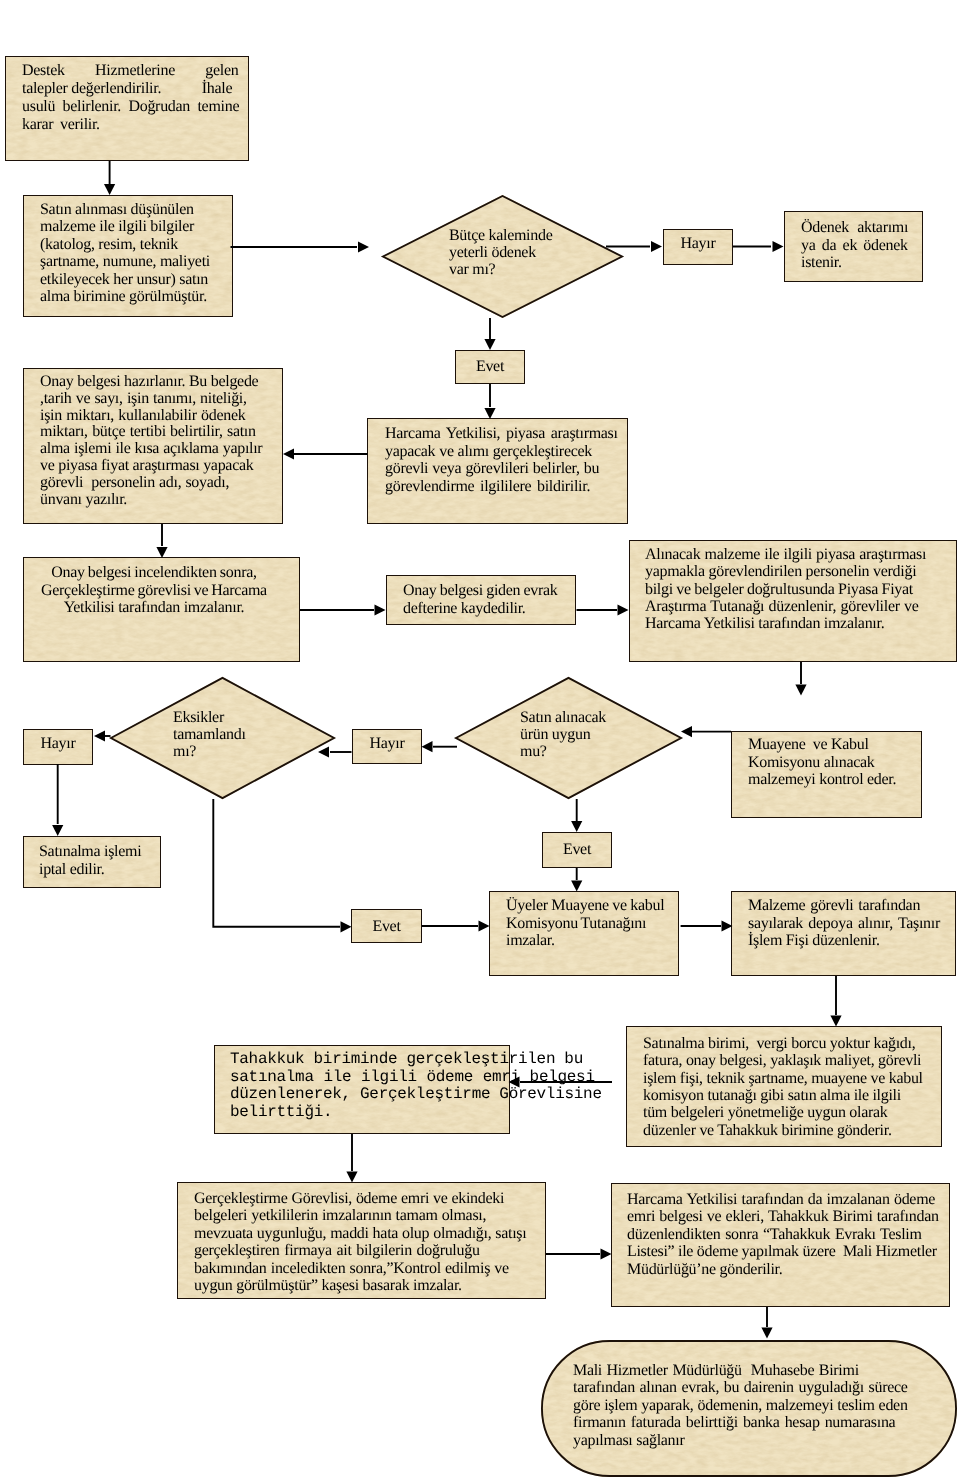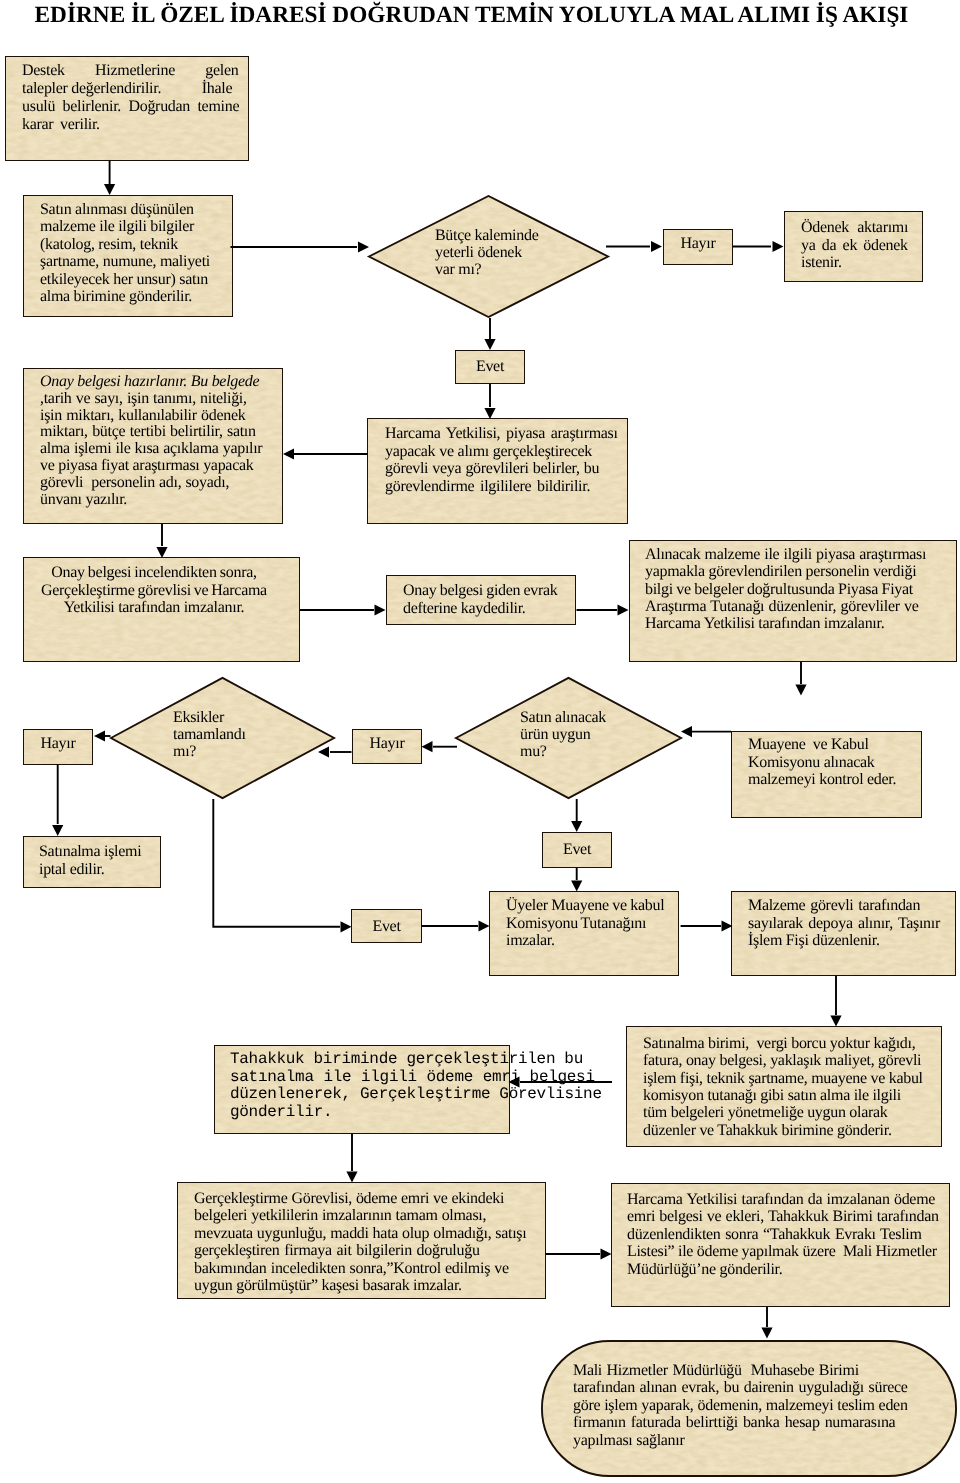--- a/index.html
+++ b/index.html
@@ -30,38 +30,38 @@
 .node .shp path{fill:none;stroke:#1c1109;stroke-width:1.9;}
 .node.diamond,.node.term{border:none;background:none;}
 
 .n1{left:5px;top:56px;width:244px;height:105px;}
 .n1 .ln:nth-child(1){word-spacing:26.7px;}
 .n1 .ln:nth-child(3){word-spacing:3.71px;}
 .n1 .ln:nth-child(4){word-spacing:2.92px;}
 .n1 .tx{font-size:16px;line-height:17.95px;top:5.33px;left:16.00px;text-align:left;}
 .n2{left:23px;top:195px;width:210px;height:122px;}
 .n2 .tx{font-size:16px;line-height:17.44px;top:5.38px;left:15.50px;text-align:left;}
-.n3{left:368px;top:195px;width:241px;height:123px;}
+.n3{left:382px;top:195px;width:241px;height:123px;}
 .n3 .tx{font-size:16px;line-height:17.05px;top:31.88px;left:67.40px;text-align:left;}
 .n4{left:662.5px;top:229.2px;width:70px;height:35.4px;}
 .n4 .tx{font-size:16px;line-height:17.5px;top:4.85px;left:0;width:100%;text-align:center;}
 .n5{left:784px;top:211px;width:139px;height:71px;}
 .n5 .ln:nth-child(1){word-spacing:4.52px;}
 .n5 .ln:nth-child(2){word-spacing:2.59px;}
 .n5 .tx{font-size:16px;line-height:17.5px;top:7.15px;left:15.50px;text-align:left;}
 .n6{left:455px;top:350px;width:70px;height:34px;}
 .n6 .tx{font-size:16px;line-height:17.5px;top:7.35px;left:0;width:100%;text-align:center;}
 .n7{left:367px;top:418px;width:261px;height:106px;}
 .n7 .ln:nth-child(1){word-spacing:2.02px;}
 .n7 .ln:nth-child(2){word-spacing:0.19px;}
 .n7 .ln:nth-child(3){word-spacing:0.39px;}
 .n7 .ln:nth-child(4){word-spacing:1.97px;}
 .n7 .tx{font-size:16px;line-height:17.7px;top:6.35px;left:16.80px;text-align:left;}
 .n8{left:23px;top:368px;width:260px;height:156px;}
-.n8 .ln:nth-child(1){word-spacing:0.02px;font-style:italic;}
+.n8 .ln:nth-child(1){word-spacing:0.02px;}
 .n8 .ln:nth-child(2){word-spacing:0.51px;}
 .n8 .ln:nth-child(3){word-spacing:0.57px;}
 .n8 .ln:nth-child(4){word-spacing:0.65px;}
 .n8 .ln:nth-child(5){word-spacing:0.4px;}
 .n8 .ln:nth-child(6){word-spacing:0.02px;}
 .n8 .ln:nth-child(7){word-spacing:0.35px;}
 .n8 .tx{font-size:16px;line-height:16.8px;top:5.40px;left:15.70px;text-align:left;}
 .n9{left:23px;top:557px;width:277px;height:105px;}
 .n9 .ln:nth-child(1){word-spacing:-0.47px;}
 .n9 .ln:nth-child(2){word-spacing:-0.72px;}
@@ -124,21 +124,20 @@
 .n26 .ln:nth-child(2){word-spacing:0.93px;}
 .n26 .ln:nth-child(3){word-spacing:0.26px;}
 .n26 .ln:nth-child(4){word-spacing:1.34px;}
 .n26 .tx{font-size:16px;line-height:17.4px;top:22.00px;left:32.00px;text-align:left;}
 </style>
 </head>
 <body>
 
 <div id="stage">
 
-  <div class="page-title">EDİRNE İL ÖZEL İDARESİ DOĞRUDAN TEMİN YOLUYLA MAL ALIMI İŞ AKIŞI</div>
 
   <svg class="edges" viewBox="0 0 960 1483" xmlns="http://www.w3.org/2000/svg">
     <path class="ln" d="M109.6 161 L109.6 185"></path>
     <path class="ah" d="M109.6 195 L104 184 L115.2 184 Z"></path>
     <path class="ln" d="M230.5 247 L357 247"></path>
     <path class="ah" d="M369 247 L358 241.4 L358 252.6 Z"></path>
     <path class="ln" d="M606 246.5 L650 246.5"></path>
     <path class="ah" d="M662 246.5 L651 240.9 L651 252.1 Z"></path>
     <path class="ln" d="M733 246.5 L771 246.5"></path>
     <path class="ah" d="M783.5 246.5 L772.5 240.9 L772.5 252.1 Z"></path>
@@ -220,21 +219,21 @@
           <rect width="210" height="122" fill="#f0e3c2"></rect>
           <rect width="210" height="122" filter="url(#fn2)"></rect>
         </svg>
       </div>
     <div class="tx">
       <span class="ln">Satın alınması düşünülen</span>
       <span class="ln">malzeme ile ilgili bilgiler</span>
       <span class="ln">(katolog, resim, teknik</span>
       <span class="ln">şartname, numune, maliyeti</span>
       <span class="ln">etkileyecek her unsur) satın</span>
-      <span class="ln">alma birimine gönderilir.</span>
+      <span class="ln">alma birimine görülmüştür.</span>
     </div>
   </div>
   <div class="node diamond n3">
     <div class="texbg" style="clip-path:polygon(0% 50%, 50% 0%, 100% 50%, 50% 100%);">
         <svg xmlns="http://www.w3.org/2000/svg" preserveAspectRatio="none" viewBox="0 0 241 123">
           <defs>
             <filter id="fn3" x="0%" y="0%" width="100%" height="100%" color-interpolation-filters="sRGB">
               <feTurbulence type="fractalNoise" baseFrequency="0.09 0.22" numOctaves="4" seed="26" result="t"></feTurbulence>
               <feColorMatrix in="t" type="matrix" values="0 0 0 0 0.74  0 0 0 0 0.64  0 0 0 0 0.43  0.30 0.19 0 0 -0.165"></feColorMatrix>
             </filter>
@@ -626,21 +625,21 @@
             </filter>
           </defs>
           <rect width="296" height="89" fill="#f0e3c2"></rect>
           <rect width="296" height="89" filter="url(#fn23)"></rect>
         </svg>
       </div>
     <div class="tx">
       <span class="ln">Tahakkuk biriminde gerçekleştirilen bu</span>
       <span class="ln">satınalma ile ilgili ödeme emri belgesi</span>
       <span class="ln">düzenlenerek, Gerçekleştirme Görevlisine</span>
-      <span class="ln">gönderilir.</span>
+      <span class="ln">belirttiği.</span>
     </div>
   </div>
   <div class="node rect n24">
     <div class="texbg" style="">
         <svg xmlns="http://www.w3.org/2000/svg" preserveAspectRatio="none" viewBox="0 0 369 117">
           <defs>
             <filter id="fn24" x="0%" y="0%" width="100%" height="100%" color-interpolation-filters="sRGB">
               <feTurbulence type="fractalNoise" baseFrequency="0.09 0.22" numOctaves="4" seed="8" result="t"></feTurbulence>
               <feColorMatrix in="t" type="matrix" values="0 0 0 0 0.74  0 0 0 0 0.64  0 0 0 0 0.43  0.30 0.19 0 0 -0.165"></feColorMatrix>
             </filter>

